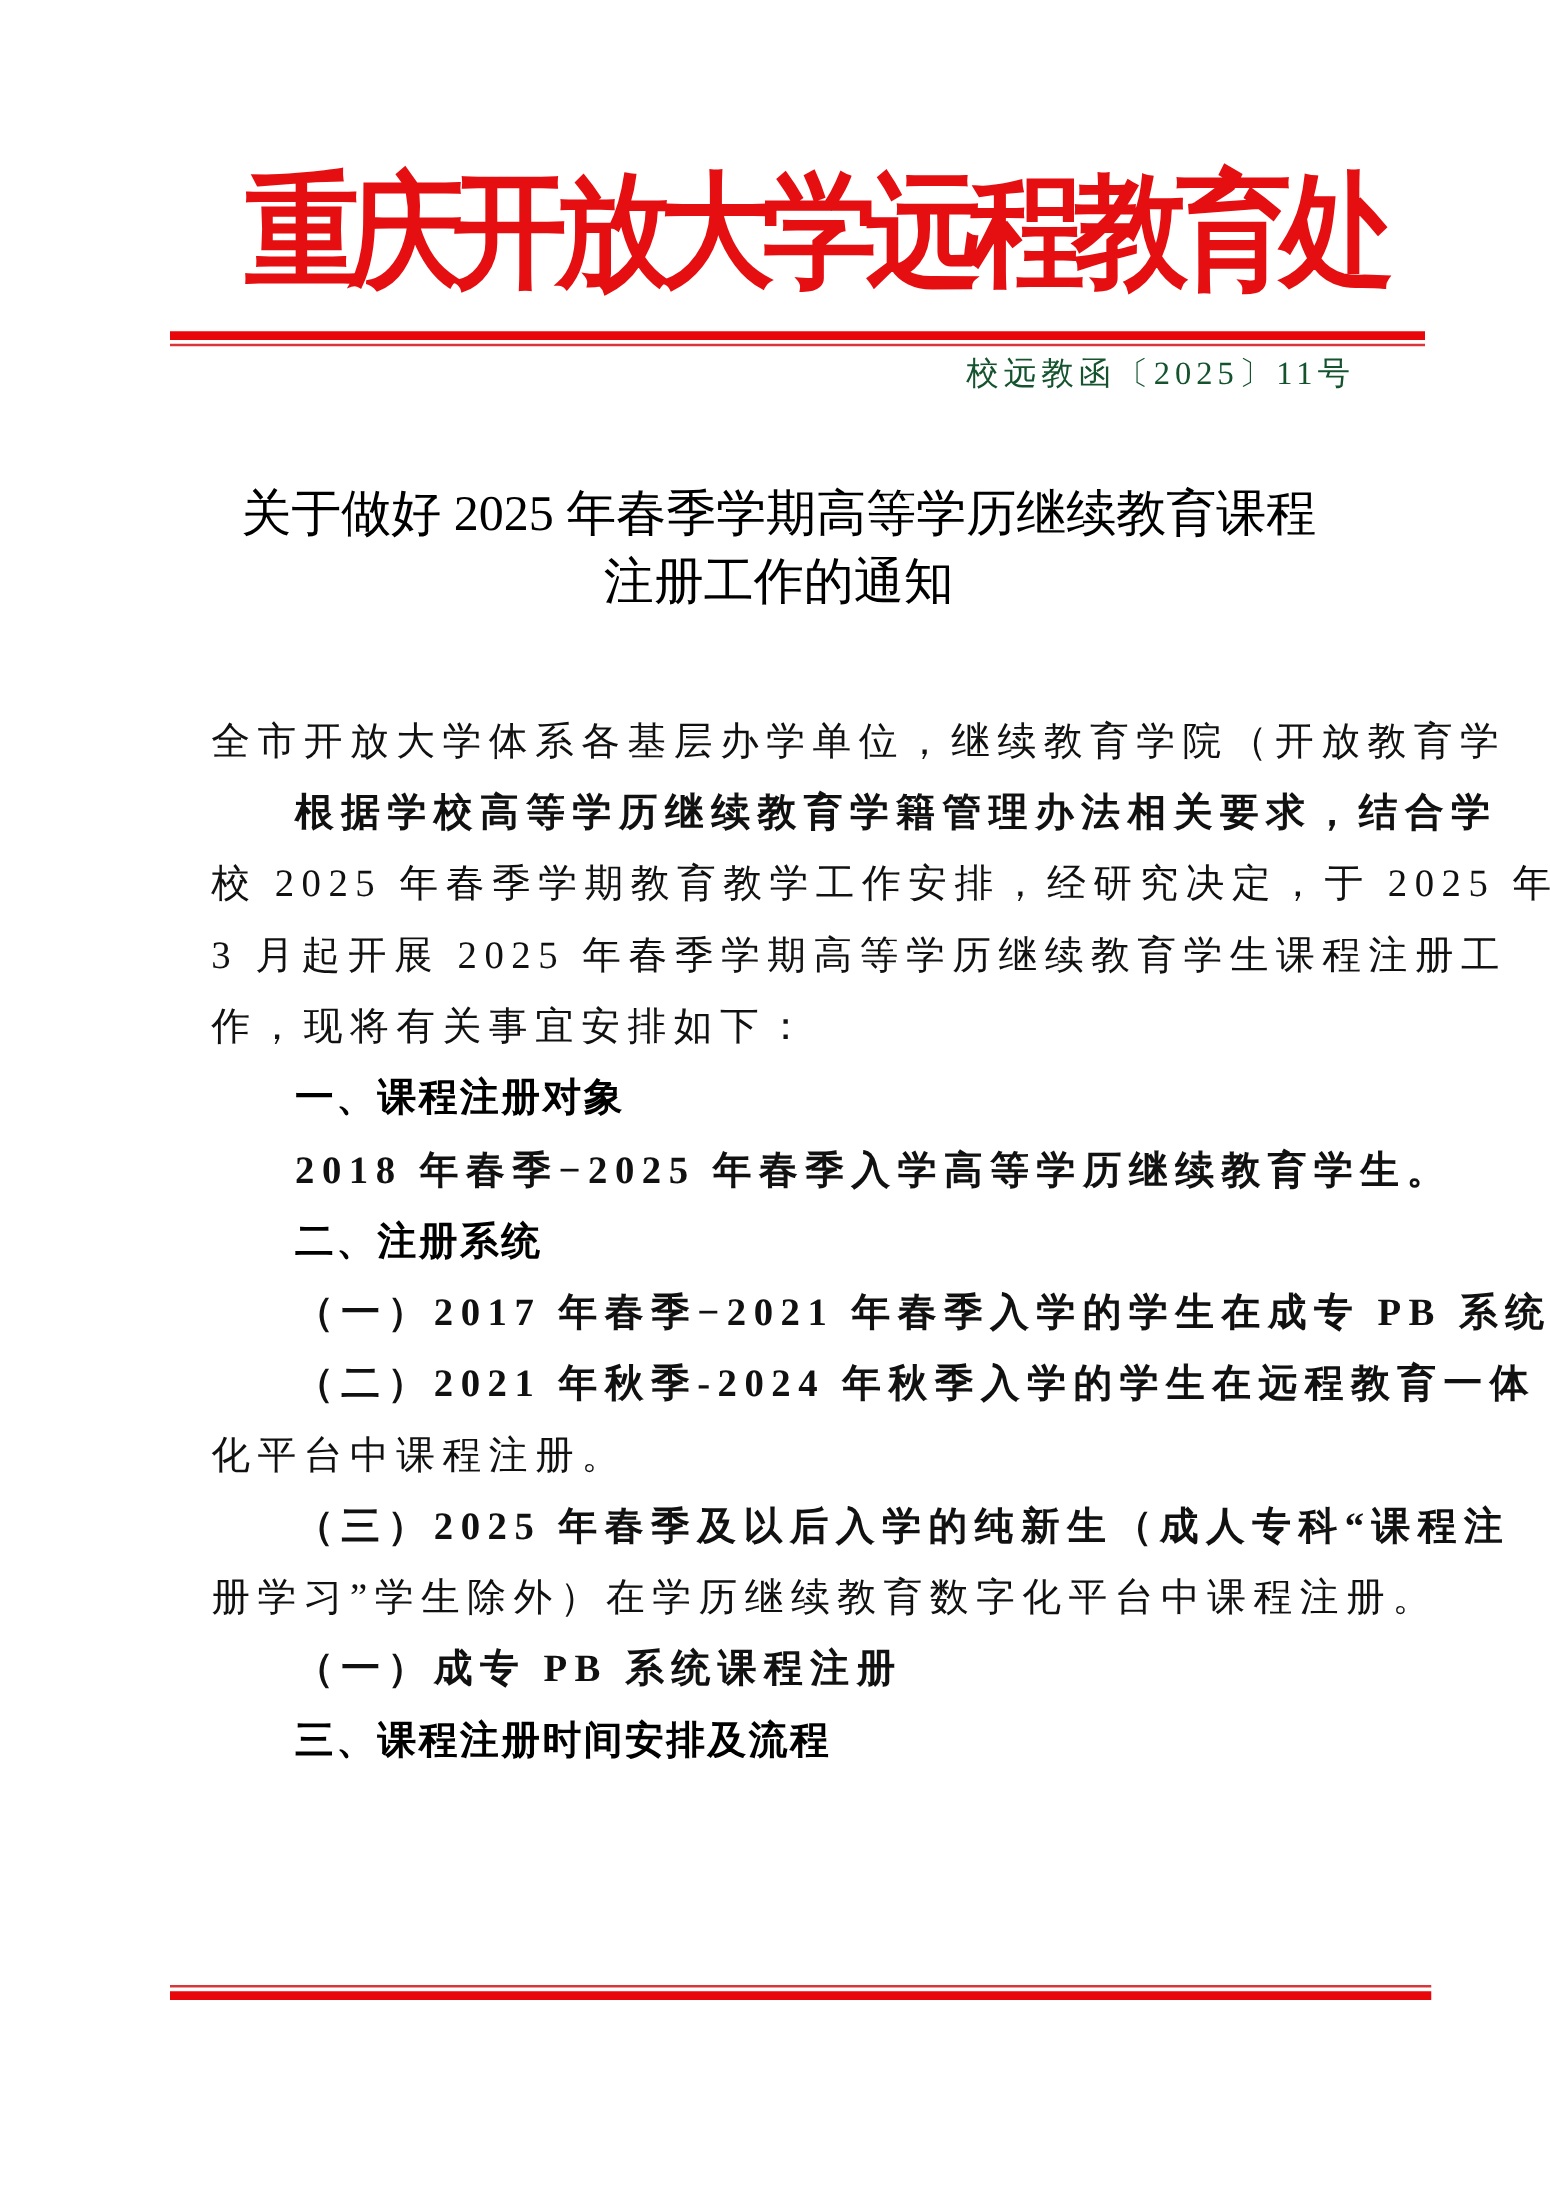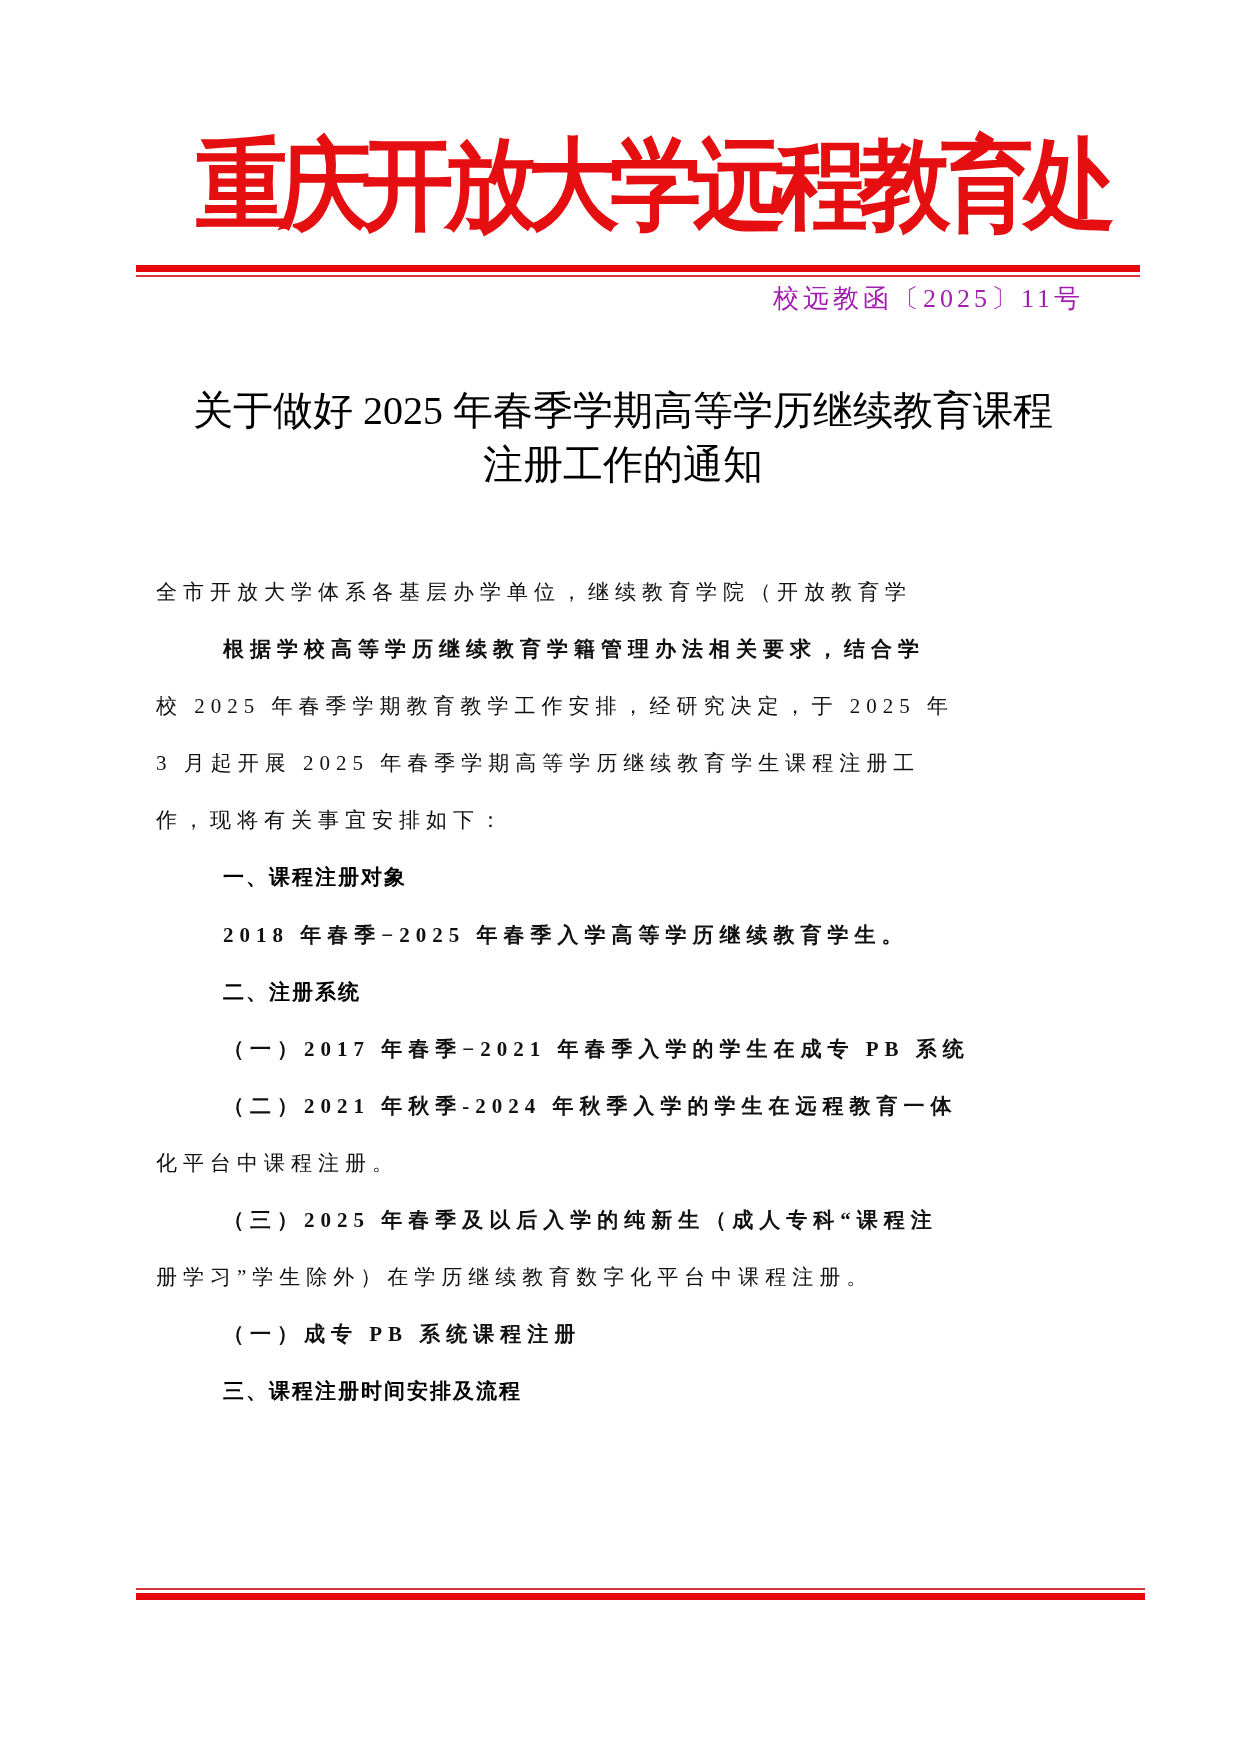--- a/index.html
+++ b/index.html
@@ -62,44 +62,44 @@
     width: 1009px;
     height: 7px;
   }
   .doc-number {
     position: absolute;
     right: 156px;
     top: 282px;
     font-size: 26px;
     line-height: 34px;
     letter-spacing: 4px;
-    color: #a21caf;
+    color: #14532d;
     white-space: nowrap;
   }
   .title {
     position: absolute;
     left: 150px;
     top: 384px;
     width: 946px;
     text-align: center;
     font-weight: normal;
     font-size: 40px;
     line-height: 54px;
     color: #000000;
   }
   .title .t-line {
     display: block;
     white-space: nowrap;
   }
   .body-text {
     position: absolute;
-    left: 156px;
+    left: 169px;
     top: 564px;
     width: 940px;
-    font-size: 21px;
+    font-size: 31px;
     line-height: 57.1px;
     letter-spacing: 6px;
     color: #111111;
   }
   .line {
     display: block;
     white-space: nowrap;
     height: 57.1px;
   }
   .indent {

